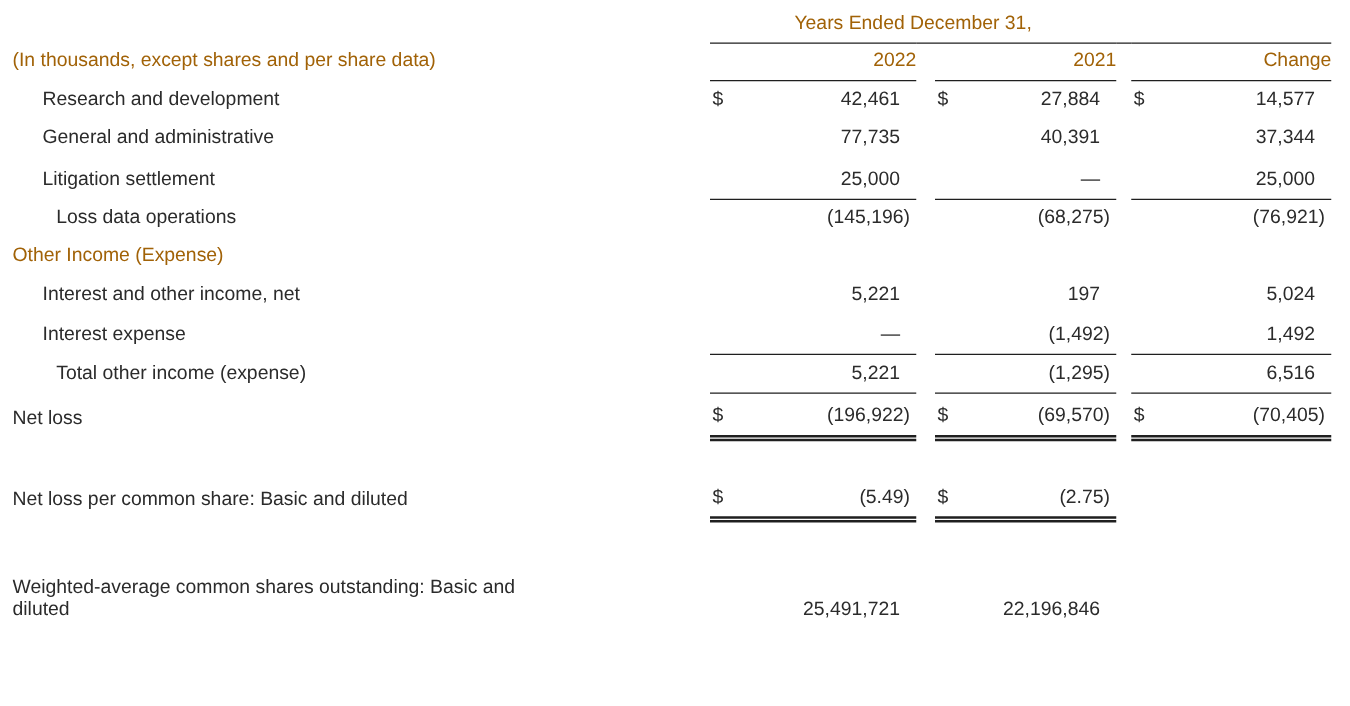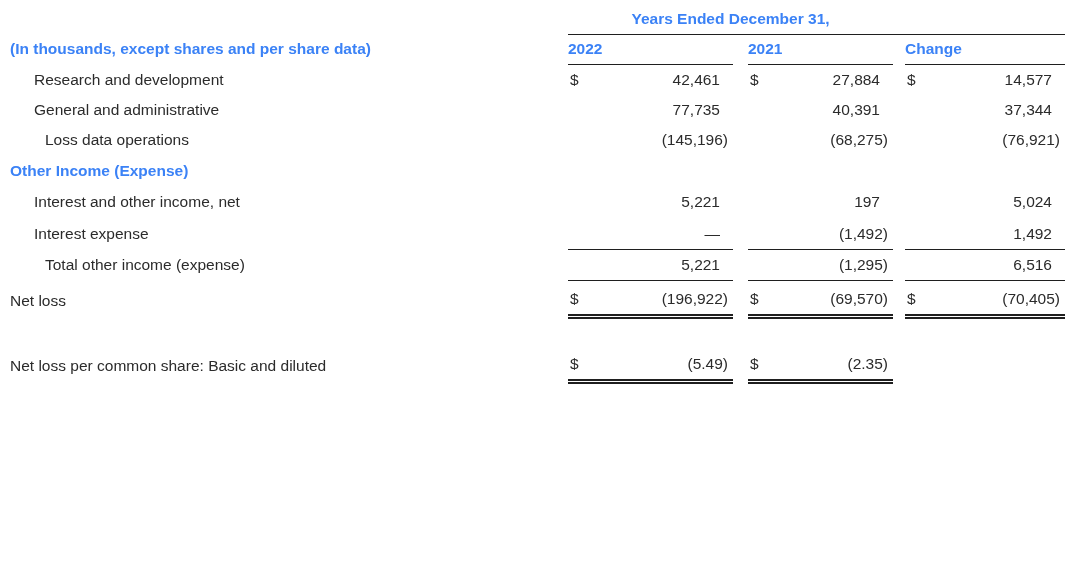--- a/index.html
+++ b/index.html
@@ -9,28 +9,28 @@
     color:#2b2b2b;font-size:15.5px;
   }
   table{
     border-collapse:collapse;table-layout:fixed;
     margin-left:10px;width:1055px;
   }
   td{vertical-align:bottom;padding:0 0 6px 0;}
   .label{white-space:pre-line;overflow:hidden;}
   .ind1{padding-left:24px;}
   .ind2{padding-left:35px;}
-  .bold{font-weight:700;color:#3b82f6;}
+  .bold{font-weight:400;color:#a16207;}
   .num .cell{
     display:flex;justify-content:space-between;align-items:baseline;
     padding-left:2px;padding-right:13px;
   }
   .b1{border-bottom:1.6px solid #1f1f1f;}
   .b2{border-bottom:5px double #1f1f1f;}
-  .yr{text-align:left;}
+  .yr{text-align:right;}
   .gap,.sp{border:none;}
   .val.neg{display:inline-block;margin-right:-8px;}
   .span-title{width:325px;text-align:center;}
 </style>
 </head>
 <body>
 
 <table>
   <colgroup>
     <col style="width:558px">
@@ -96,20 +96,43 @@
           </div>
         </td>
         <td class="gap"></td>
         <td class="num">
           <div class="cell">
             <span class="cur"></span>
             <span class="val">37,344</span>
           </div>
         </td>
       </tr>
+      <tr style="height: 34px;">
+        <td class="label ind1">Litigation settlement</td>
+        <td class="num b1">
+          <div class="cell">
+            <span class="cur"></span>
+            <span class="val">25,000</span>
+          </div>
+        </td>
+        <td class="gap"></td>
+        <td class="num b1">
+          <div class="cell">
+            <span class="cur"></span>
+            <span class="val">—</span>
+          </div>
+        </td>
+        <td class="gap"></td>
+        <td class="num b1">
+          <div class="cell">
+            <span class="cur"></span>
+            <span class="val">25,000</span>
+          </div>
+        </td>
+      </tr>
       <tr style="height: 30px;">
         <td class="label ind2">Loss data operations</td>
         <td class="num">
           <div class="cell">
             <span class="cur"></span>
             <span class="val neg">(145,196)</span>
           </div>
         </td>
         <td class="gap"></td>
         <td class="num">
@@ -230,23 +253,42 @@
         <td class="num b2">
           <div class="cell">
             <span class="cur">$</span>
             <span class="val neg">(5.49)</span>
           </div>
         </td>
         <td class="gap"></td>
         <td class="num b2">
           <div class="cell">
             <span class="cur">$</span>
-            <span class="val neg">(2.35)</span>
+            <span class="val neg">(2.75)</span>
           </div>
         </td>
         <td class="gap"></td>
         <td class="num"></td>
       </tr>
       <tr style="height: 28px;">
         <td colspan="6" class="sp"></td>
+      </tr>
+      <tr style="height: 60px;">
+        <td class="label ind0">Weighted-average common shares outstanding: Basic and
+diluted</td>
+        <td class="num">
+          <div class="cell">
+            <span class="cur"></span>
+            <span class="val">25,491,721</span>
+          </div>
+        </td>
+        <td class="gap"></td>
+        <td class="num">
+          <div class="cell">
+            <span class="cur"></span>
+            <span class="val">22,196,846</span>
+          </div>
+        </td>
+        <td class="gap"></td>
+        <td class="num"></td>
       </tr>
     </tbody>
 </table>
 
 </body></html>

